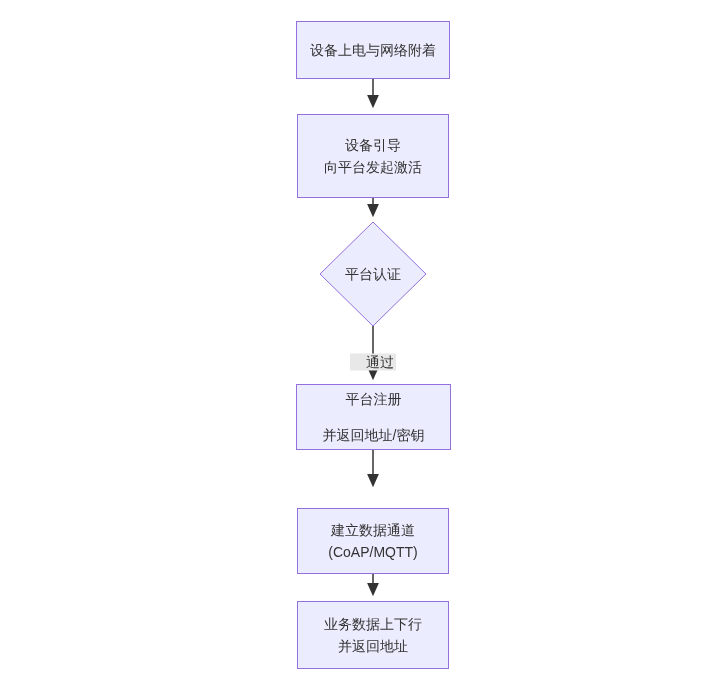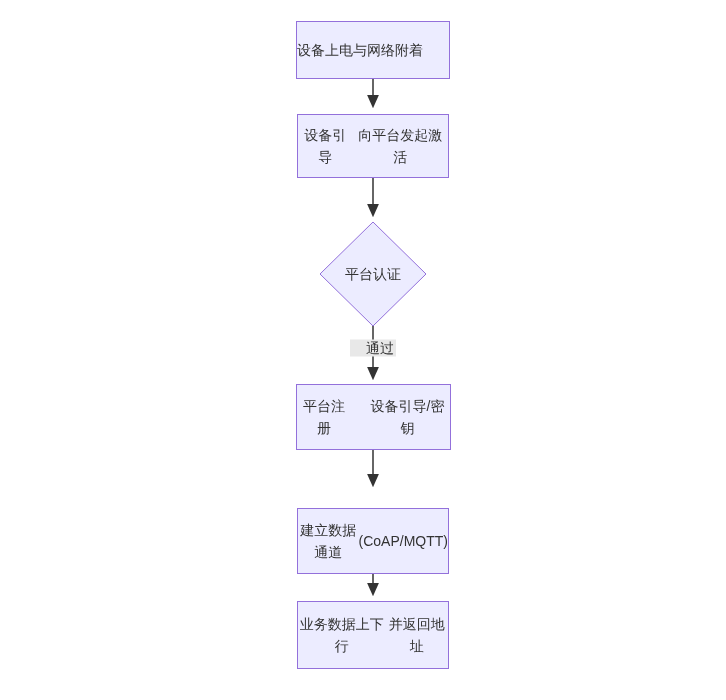--- a/index.html
+++ b/index.html
@@ -26,22 +26,23 @@
     position:absolute;
     left:0;top:0;
     width:726px;height:700px;
   }
   .node{
     position:absolute;
     box-sizing:border-box;
     background:var(--node-fill);
     border:1px solid var(--node-border);
     display:flex;
-    flex-direction:row;
+    flex-direction:column;
     align-items:center;
+    justify-content:center;
     color:var(--text-color);
     font-size:14px;
     line-height:22px;
     text-align:center;
   }
   .diamond-label{
     position:absolute;
     color:var(--text-color);
     font-size:14px;
     line-height:22px;
@@ -76,32 +77,32 @@
     <line x1="373" y1="326" x2="373" y2="378" stroke="#333333" stroke-width="1.5" marker-end="url(#arrowhead)"></line>
     <line x1="373" y1="450" x2="373" y2="485" stroke="#333333" stroke-width="1.5" marker-end="url(#arrowhead)"></line>
     <line x1="373" y1="558" x2="373" y2="594" stroke="#333333" stroke-width="1.5" marker-end="url(#arrowhead)"></line>
     <polygon points="373,222 426,274 373,326 320,274" fill="#ECECFF" stroke="#9370DB" stroke-width="1"></polygon>
   </svg>
 
   <div class="node" style="left:296px;top:21px;width:154px;height:58px;">
     <span>设备上电与网络附着</span>
   </div>
 
-  <div class="node" style="left:297px;top:114px;width:152px;height:64px;">
+  <div class="node" style="left:297px;top:114px;width:152px;height:84px;">
     <span>设备引导</span>
     <span>向平台发起激活</span>
   </div>
 
   <div class="diamond-label" style="left:373px;top:274px;">平台认证</div>
 
-  <div class="edge-label" style="left:373px;top:348px;padding-left:16px;">通过</div>
+  <div class="edge-label" style="left:373px;top:362px;padding-left:16px;">通过</div>
 
   <div class="node" style="left:296px;top:384px;width:155px;height:66px;gap:14px;">
     <span>平台注册</span>
-    <span>设备引导/密钥</span>
+    <span>并返回地址/密钥</span>
   </div>
 
   <div class="node" style="left:297px;top:492px;width:152px;height:66px;margin-top:16px;">
     <span>建立数据通道</span>
     <span>(CoAP/MQTT)</span>
   </div>
 
   <div class="node" style="left:297px;top:601px;width:152px;height:68px;">
     <span>业务数据上下行</span>
     <span>并返回地址</span>

